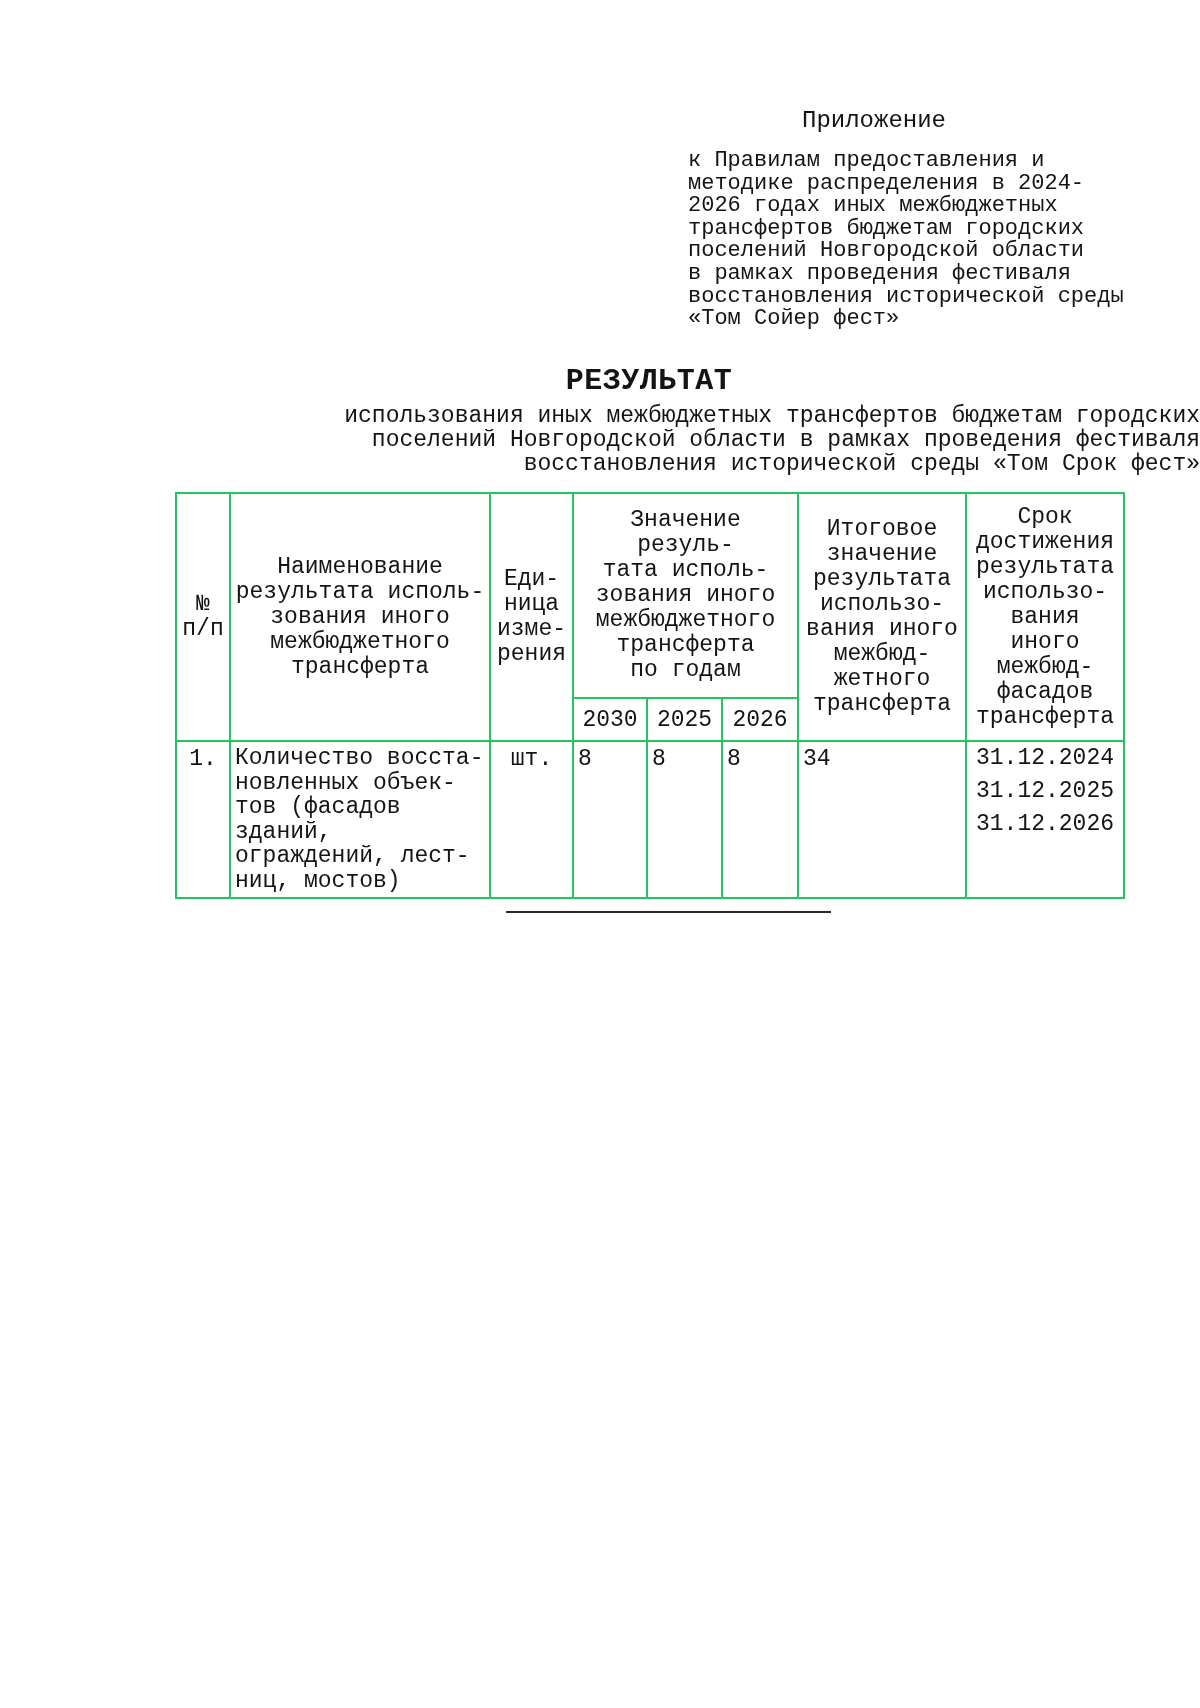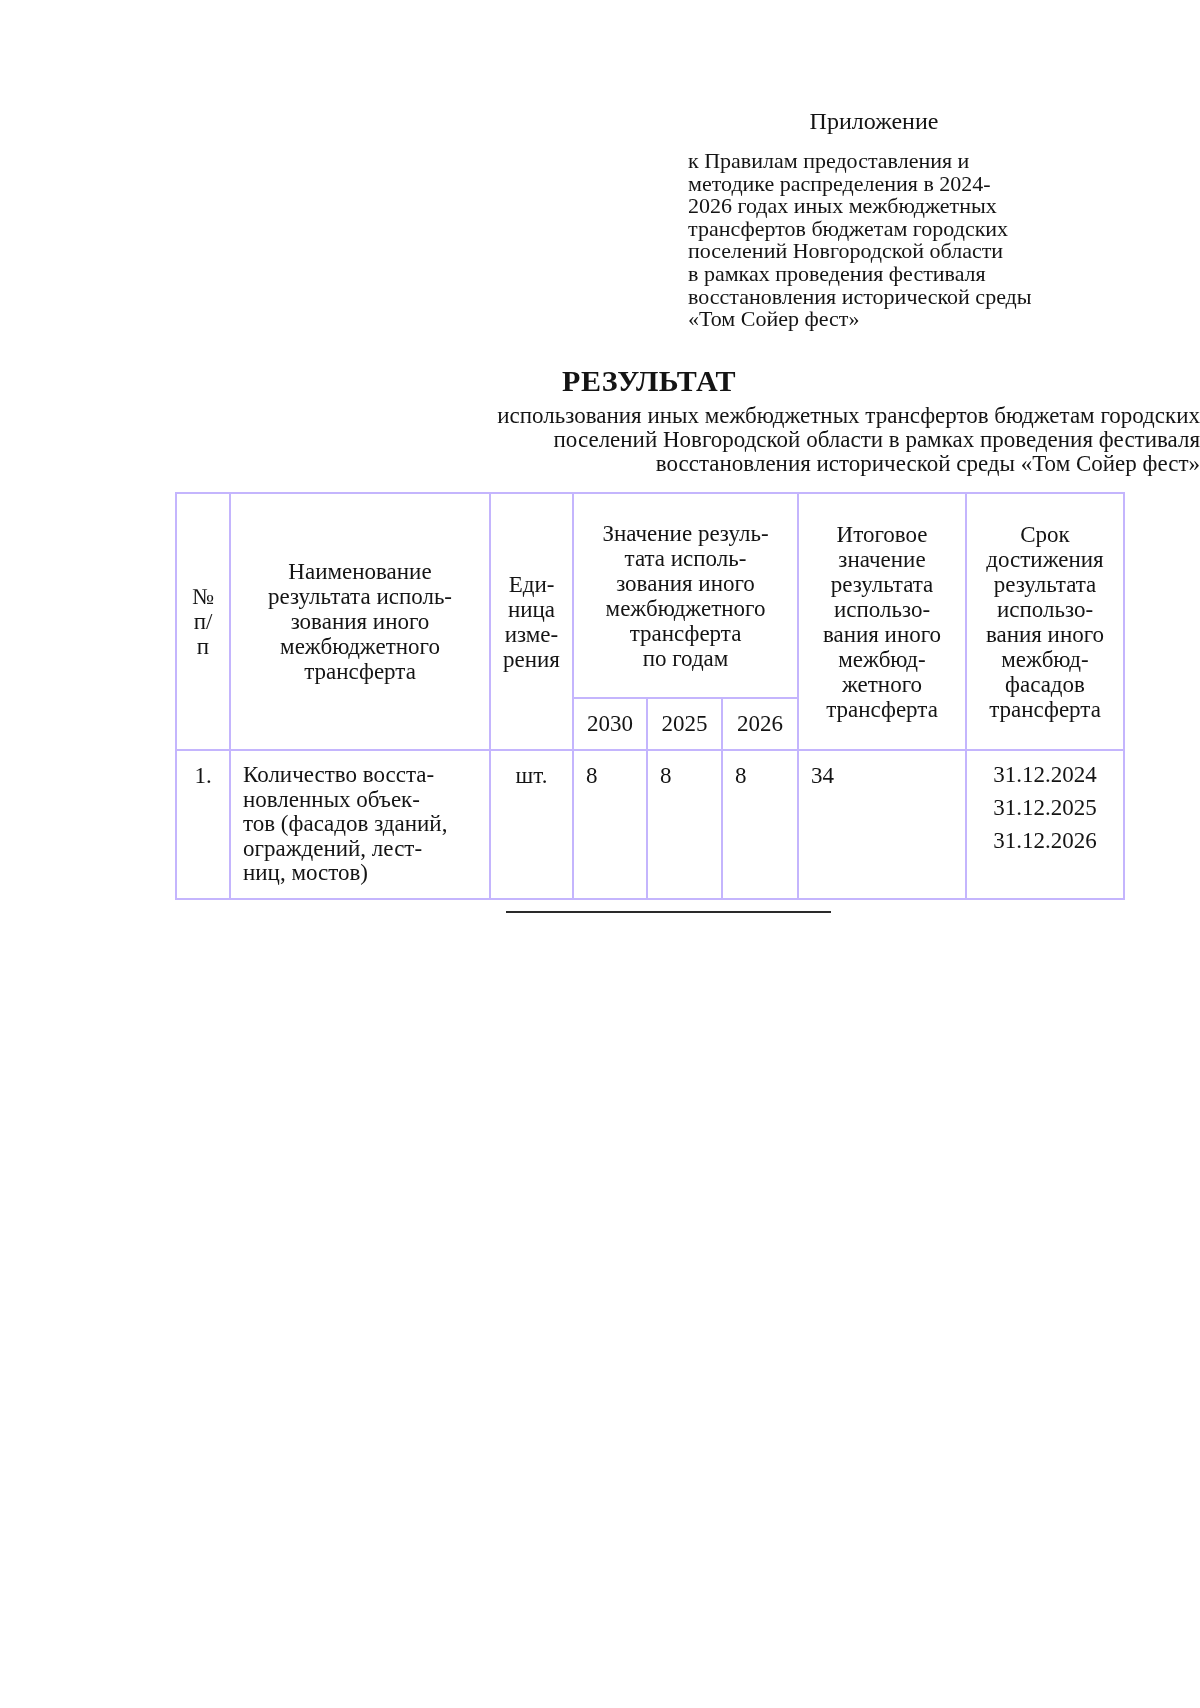--- a/index.html
+++ b/index.html
@@ -5,21 +5,21 @@
   html, body {
     margin: 0;
     padding: 0;
     background: #ffffff;
   }
   .page {
     position: relative;
     width: 1200px;
     height: 1460px;
     background: #ffffff;
-    font-family: Liberation Serif, serif;
+    font-family: Liberation Mono, monospace;
     color: #141414;
     overflow: hidden;
   }
 
   
   .appendix {
     position: absolute;
     left: 688px;
     top: 108px;
     width: 372px;
@@ -62,22 +62,22 @@
 
   
   .results-table {
     position: absolute;
     left: 175px;
     top: 492px;
     border-collapse: collapse;
     table-layout: fixed;
   }
   .results-table td, .results-table th {
-    border: 2px solid #c4b5fd;
-    padding: 12px;
+    border: 2px solid #22c55e;
+    padding: 4px;
     font-weight: normal;
     font-size: 23px;
   }
   .hdr {
     text-align: center;
     vertical-align: middle;
     line-height: 25px;
     white-space: pre-line;
   }
   .year-cell {
@@ -144,21 +144,21 @@
     <div class="appendix-line">в рамках проведения фестиваля</div>
     <div class="appendix-line">восстановления исторической среды</div>
     <div class="appendix-line">«Том Сойер фест»</div>
   </div>
 
   <div class="doc-title">РЕЗУЛЬТАТ</div>
 
   <div class="subtitle">
     <div class="subtitle-line">использования иных межбюджетных трансфертов бюджетам городских</div>
     <div class="subtitle-line">поселений Новгородской области в рамках проведения фестиваля</div>
-    <div class="subtitle-line">восстановления исторической среды «Том Сойер фест»</div>
+    <div class="subtitle-line">восстановления исторической среды «Том Срок фест»</div>
   </div>
 
   <table class="results-table">
     <colgroup>
       <col style="width:54px">
       <col style="width:260px">
       <col style="width:83px">
       <col style="width:74px">
       <col style="width:75px">
       <col style="width:76px">

